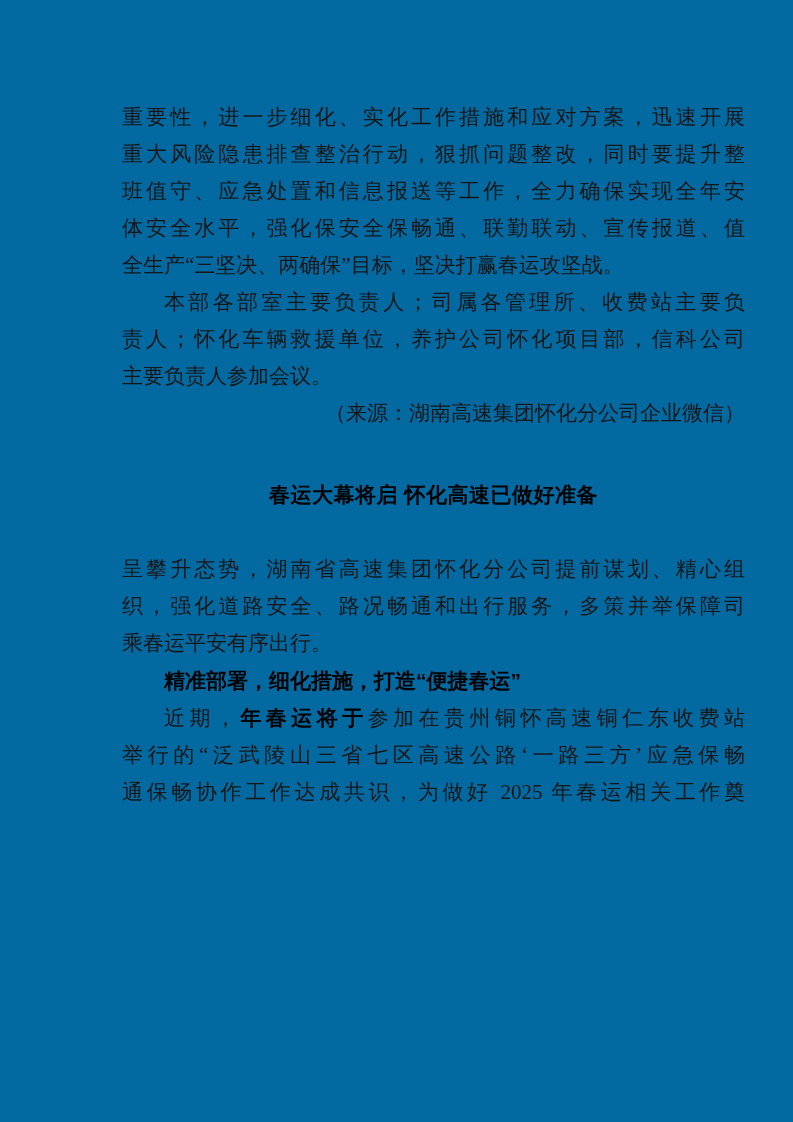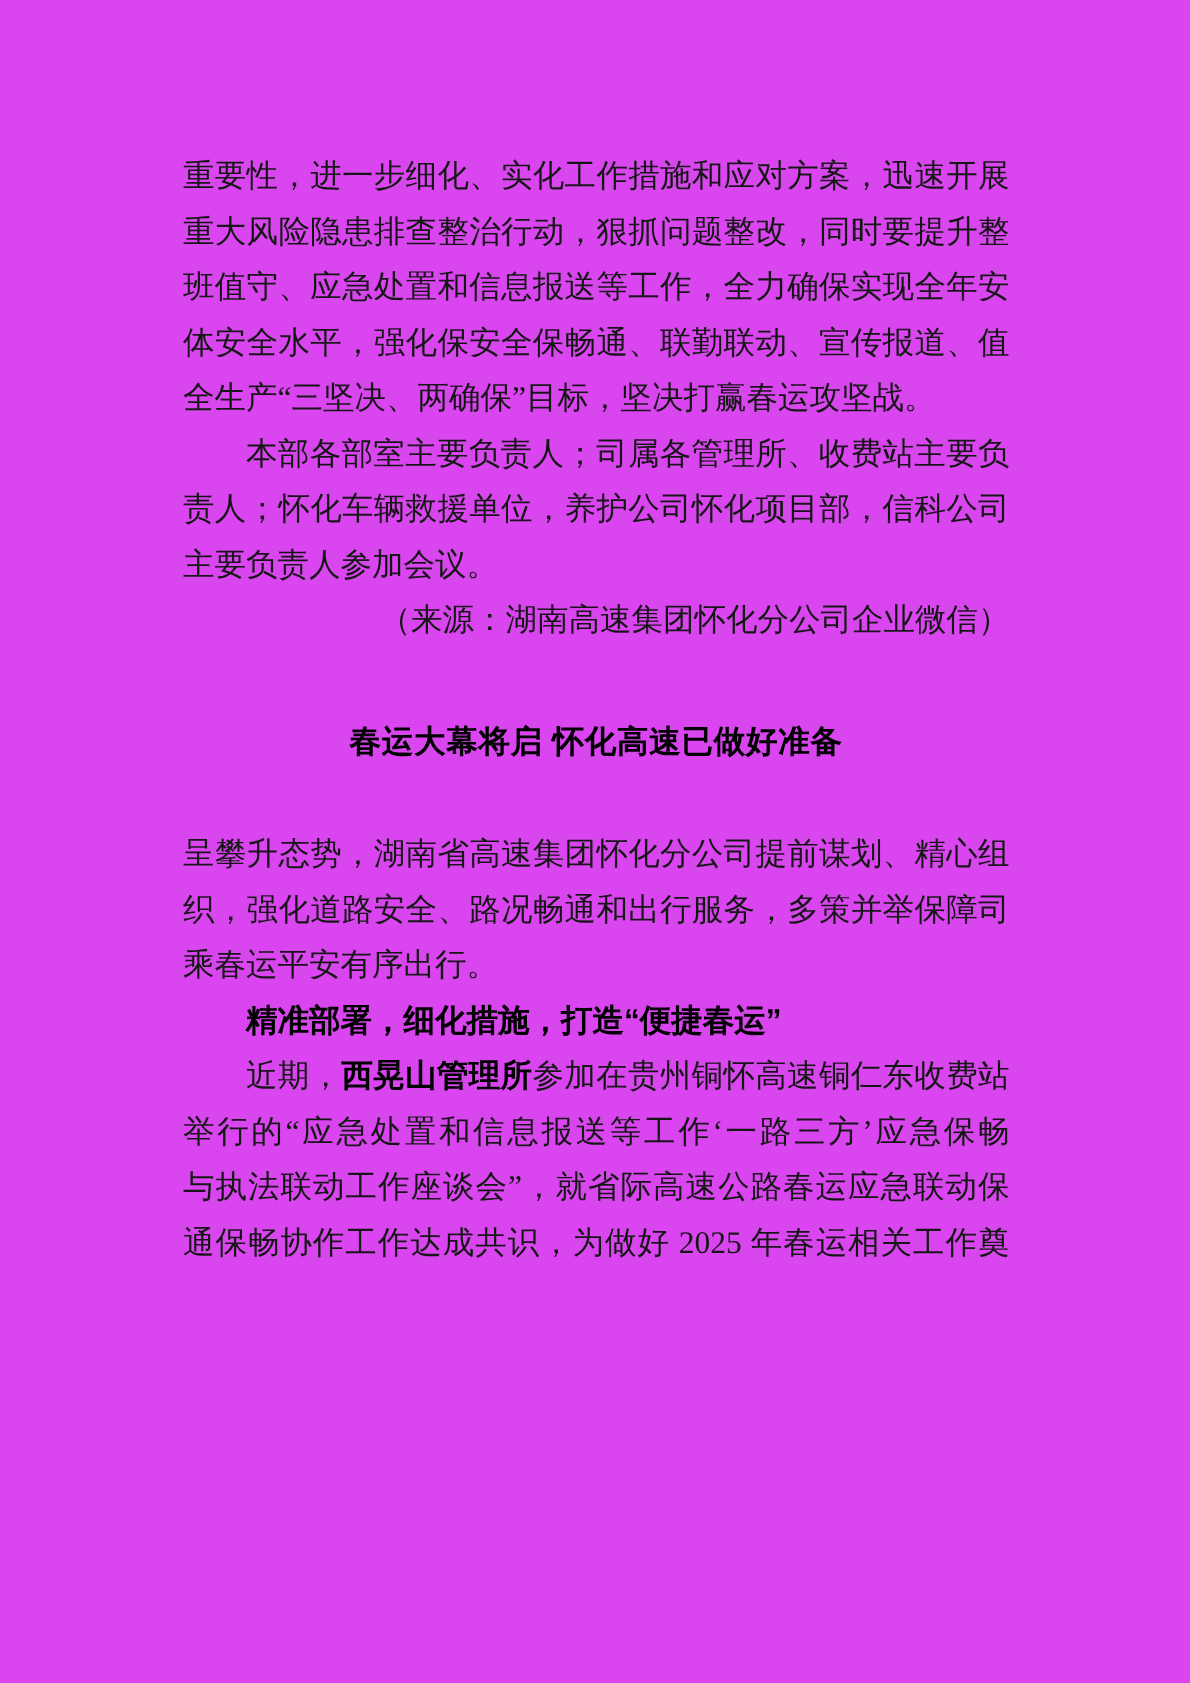--- a/index.html
+++ b/index.html
@@ -3,22 +3,22 @@
 <meta charset="utf-8">
 <style>
   * { margin: 0; padding: 0; box-sizing: border-box; }
   html, body { background: #ffffff; }
   body { width: 793px; }
 
   .page {
     position: relative;
     width: 793px;
     height: 1122px;
-    background: #d946ef;
-    padding: 99px 120px 0 122px;
+    background: #0369a1;
+    padding: 99px 48px 0 122px;
     overflow: hidden;
     font-family: "Liberation Serif", "DejaVu Serif", serif;
     color: #161616;
   }
 
   .line {
     font-size: 21px;
     line-height: 37px;
     white-space: normal;
   }
@@ -73,18 +73,17 @@
     </div>
   <div class="line right">（来源：湖南高速集团怀化分公司企业微信）</div>
   <div class="heading">春运大幕将启 怀化高速已做好准备</div>
   <div class="para">
       <div class="line justify"><span>呈攀升态势，湖南省高速集团怀化分公司提前谋划、精心组</span></div>
       <div class="line justify"><span>织，强化道路安全、路况畅通和出行服务，多策并举保障司</span></div>
       <div class="line"><span>乘春运平安有序出行。</span></div>
     </div>
   <div class="subhead">精准部署，细化措施，打造“便捷春运”</div>
   <div class="para">
-      <div class="line justify indent"><span>近期，</span><span class="bold">西晃山管理所</span><span>参加在贵州铜怀高速铜仁东收费站</span></div>
-      <div class="line justify"><span>举行的“应急处置和信息报送等工作‘一路三方’应急保畅</span></div>
-      <div class="line justify"><span>与执法联动工作座谈会”，就省际高速公路春运应急联动保</span></div>
+      <div class="line justify indent"><span>近期，</span><span class="bold">年春运将于</span><span>参加在贵州铜怀高速铜仁东收费站</span></div>
+      <div class="line justify"><span>举行的“泛武陵山三省七区高速公路‘一路三方’应急保畅</span></div>
       <div class="line justify"><span>通保畅协作工作达成共识，为做好 2025 年春运相关工作奠</span></div>
     </div>
 </div>
 
 </body></html>

